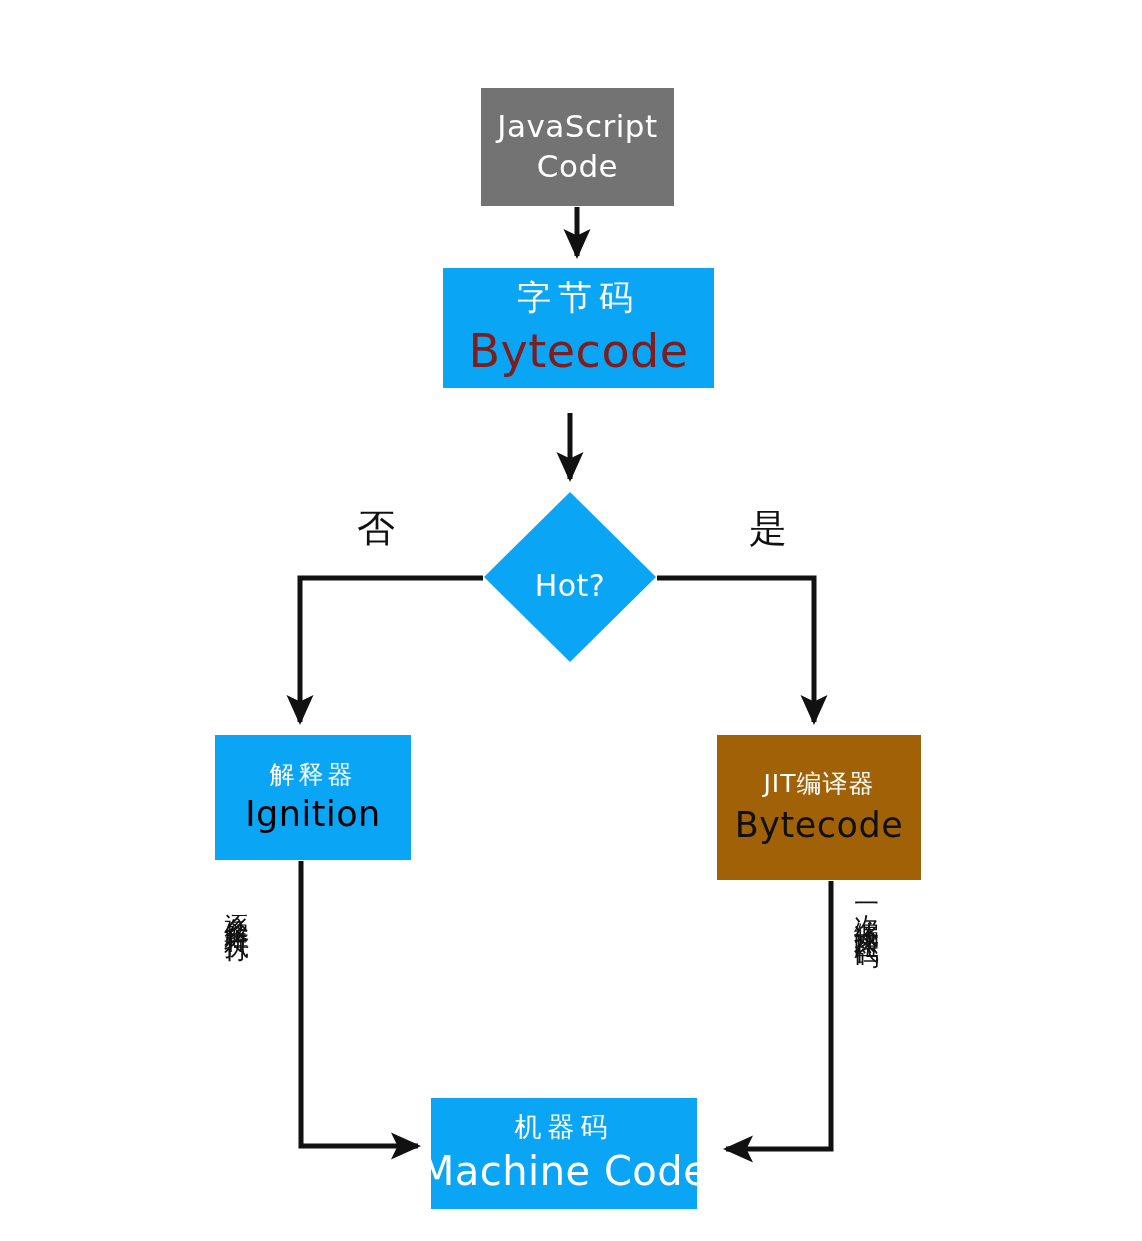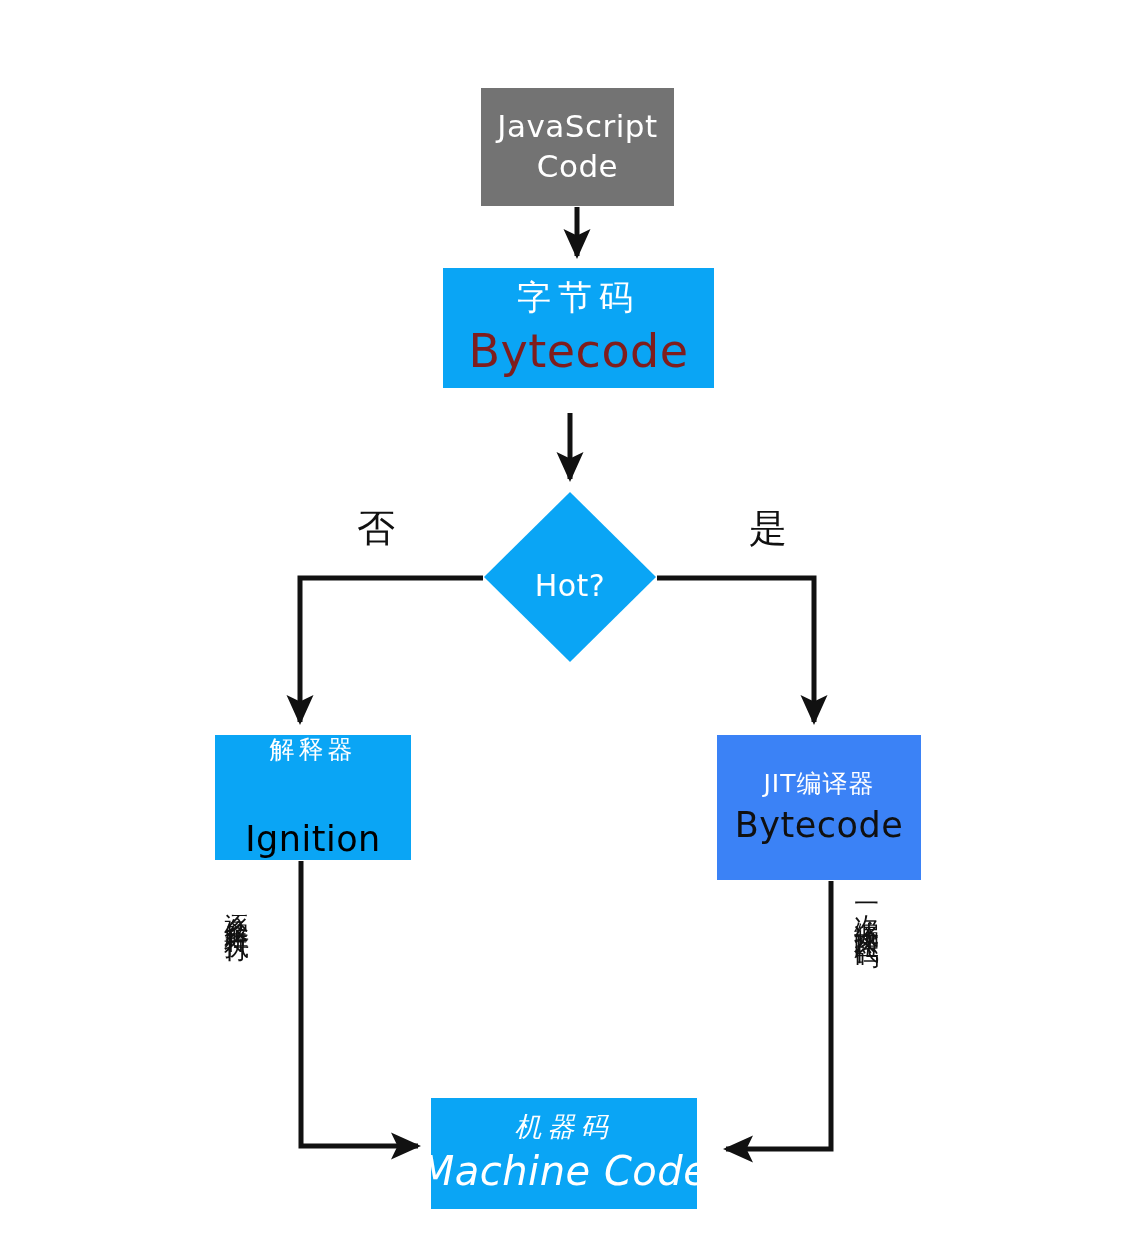--- a/index.html
+++ b/index.html
@@ -104,62 +104,60 @@
     margin-top: 18px;
   }
 
   
   #node-ignition {
     left: 215px;
     top: 735px;
     width: 196px;
     height: 125px;
     background: #0AA5F5;
-    justify-content: space-between;
   }
   #node-ignition .cn {
     color: #ffffff;
     font-size: 25px;
     letter-spacing: 4px;
     margin-bottom: 4px;
   }
   #node-ignition .en {
     color: #000000;
     font-size: 35px;
     letter-spacing: 0.5px;
   }
 
   
   #node-turbofan {
     left: 717px;
     top: 735px;
     width: 204px;
     height: 145px;
-    background: #3b82f6;
+    background: #a16207;
   }
   #node-turbofan .cn {
     color: #ffffff;
     font-size: 25px;
     letter-spacing: 1px;
     margin-bottom: 6px;
   }
   #node-turbofan .en {
     color: #101010;
     font-size: 35px;
     letter-spacing: 0.5px;
   }
 
   
   #node-machine {
     left: 431px;
     top: 1098px;
     width: 266px;
     height: 111px;
     background: #0AA5F5;
-    font-style: italic;
   }
   #node-machine .cn {
     color: #ffffff;
     font-size: 27px;
     letter-spacing: 6px;
     margin-bottom: 5px;
   }
   #node-machine .en {
     color: #ffffff;
     font-size: 40px;

